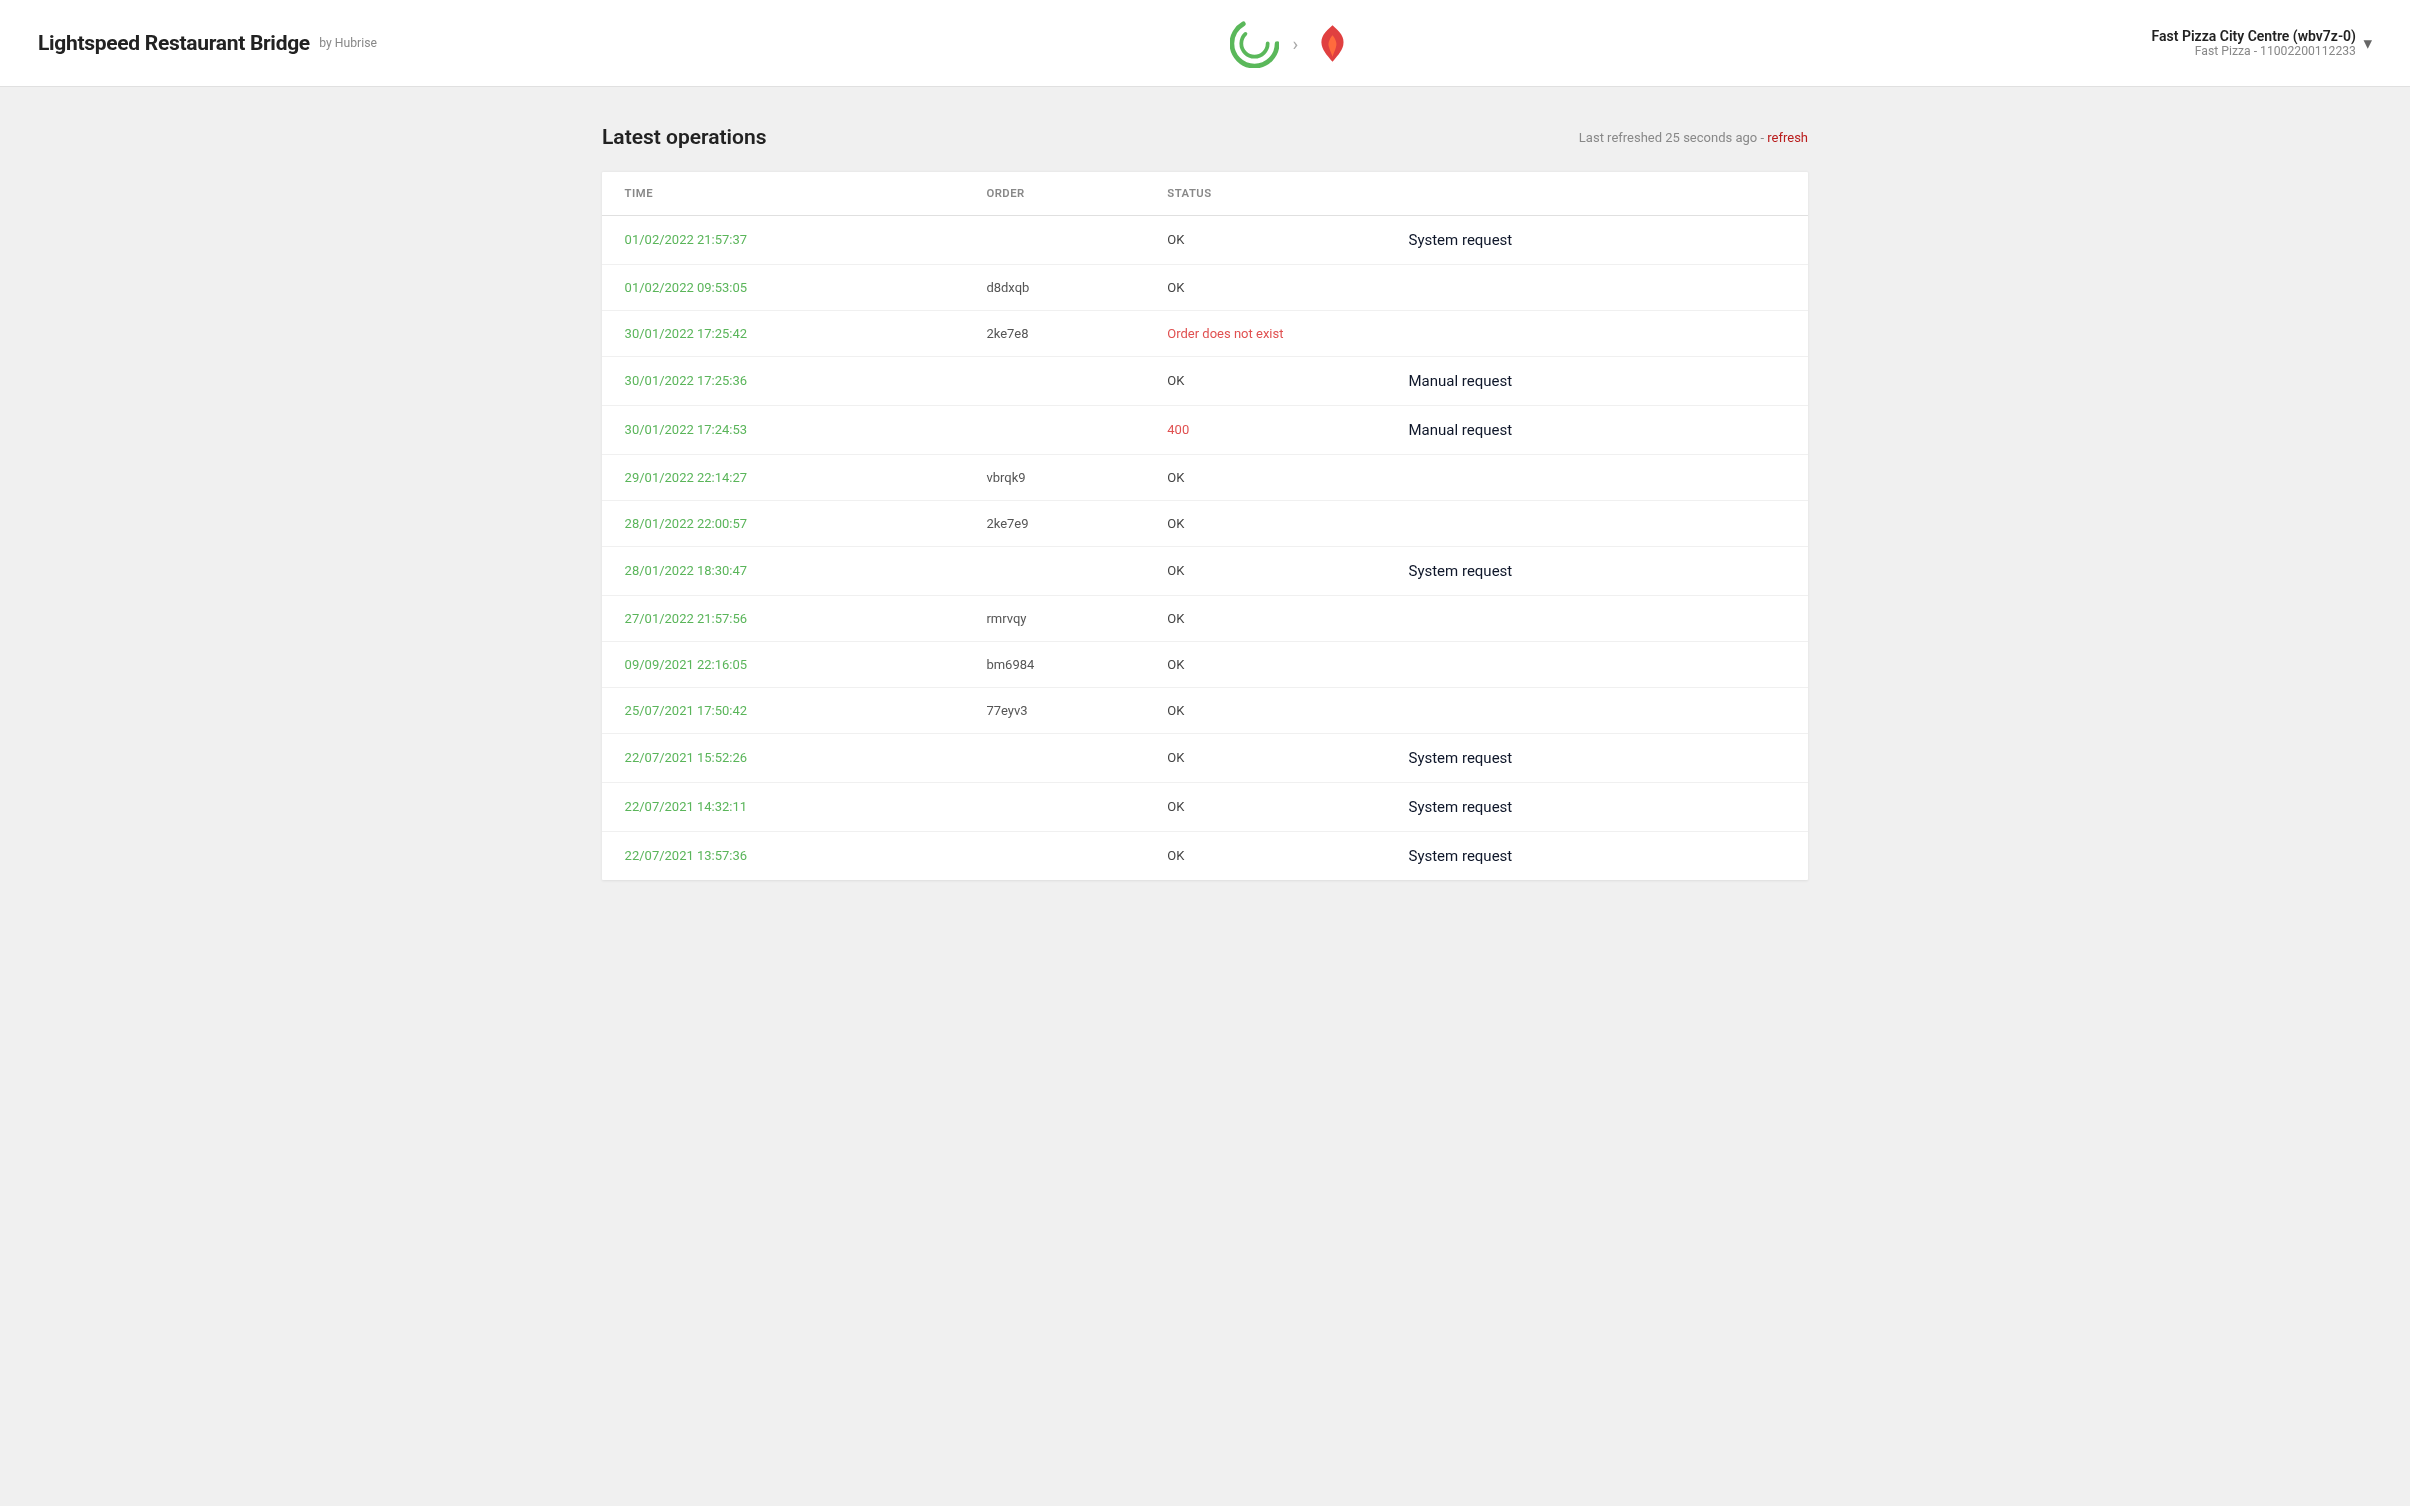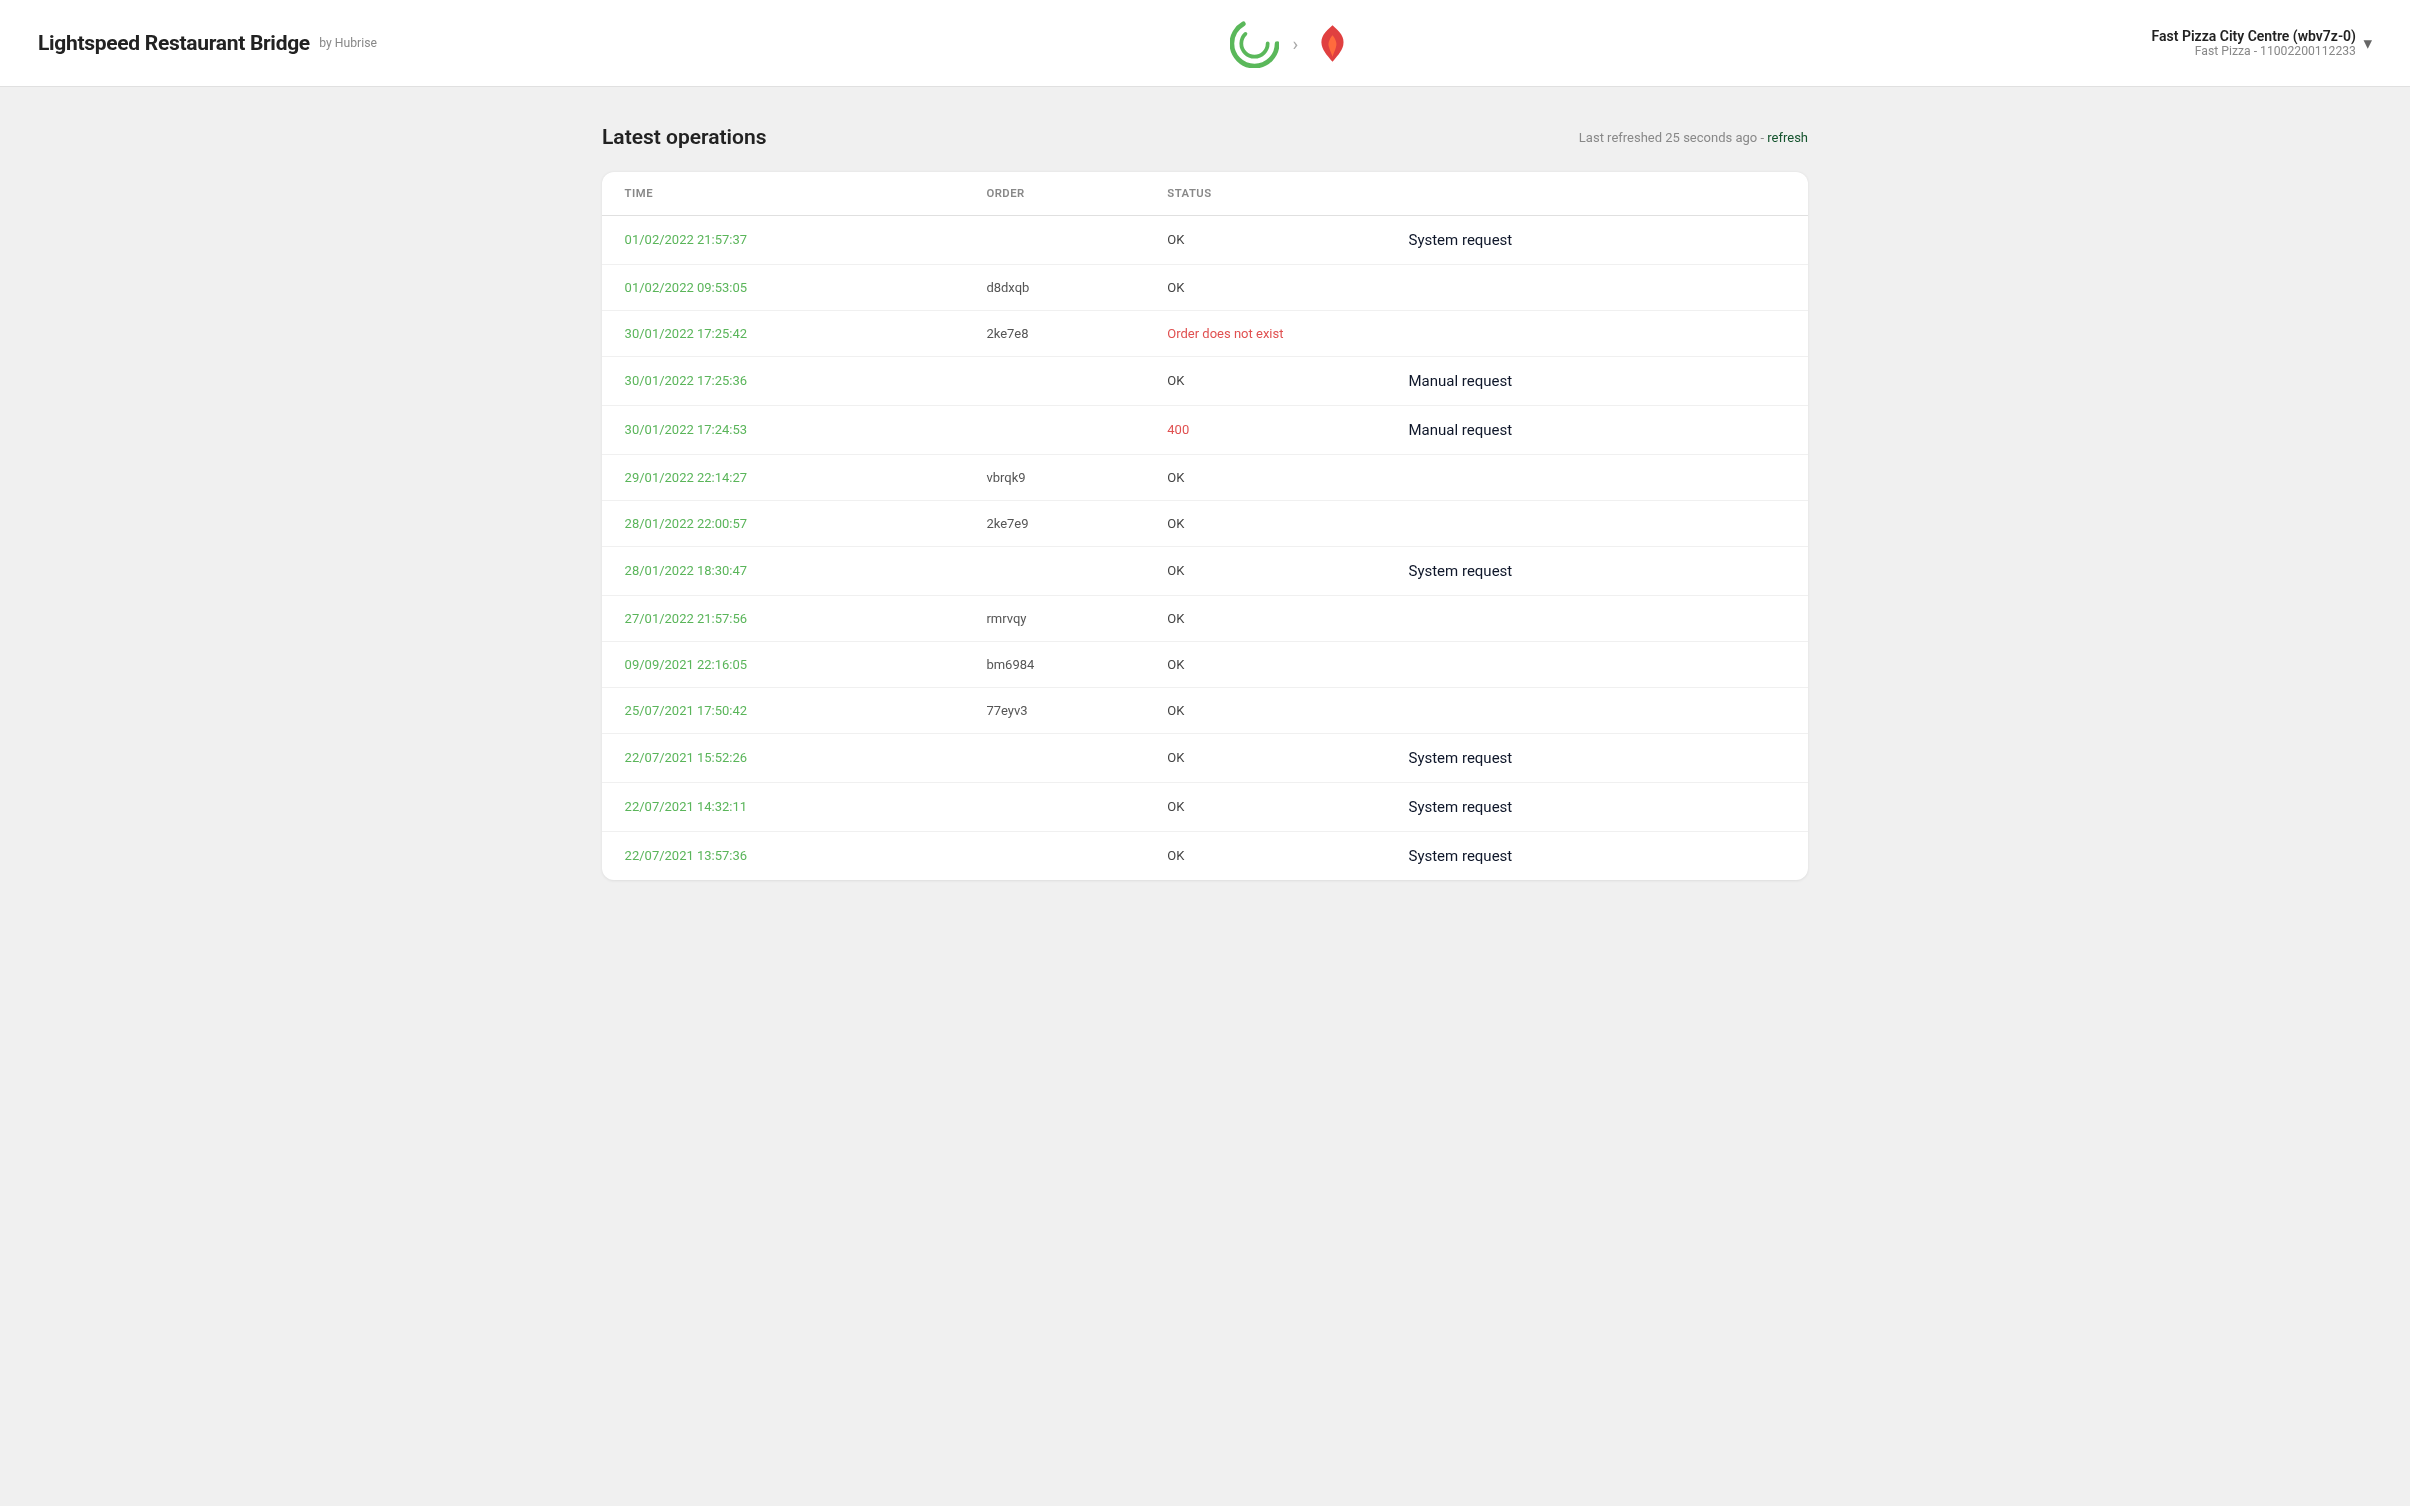--- a/index.html
+++ b/index.html
@@ -98,29 +98,29 @@
     .section-title {
       font-size: 21px;
       font-weight: 600;
       color: #222;
     }
     .refresh-info {
       font-size: 13px;
       color: #888;
     }
     .refresh-link {
-      color: #14532d;
+      color: #b91c1c;
       cursor: pointer;
       text-decoration: none;
     }
 
     
     .table-container {
       background: #fff;
-      border-radius: 12px;
+      border-radius: 1px;
       overflow: hidden;
       box-shadow: 0 0.9px 2.8px rgba(0,0,0,0.08);
     }
     table {
       width: 100%;
       border-collapse: collapse;
     }
     thead tr {
       border-bottom: 0.9px solid #e0e0e0;
     }

